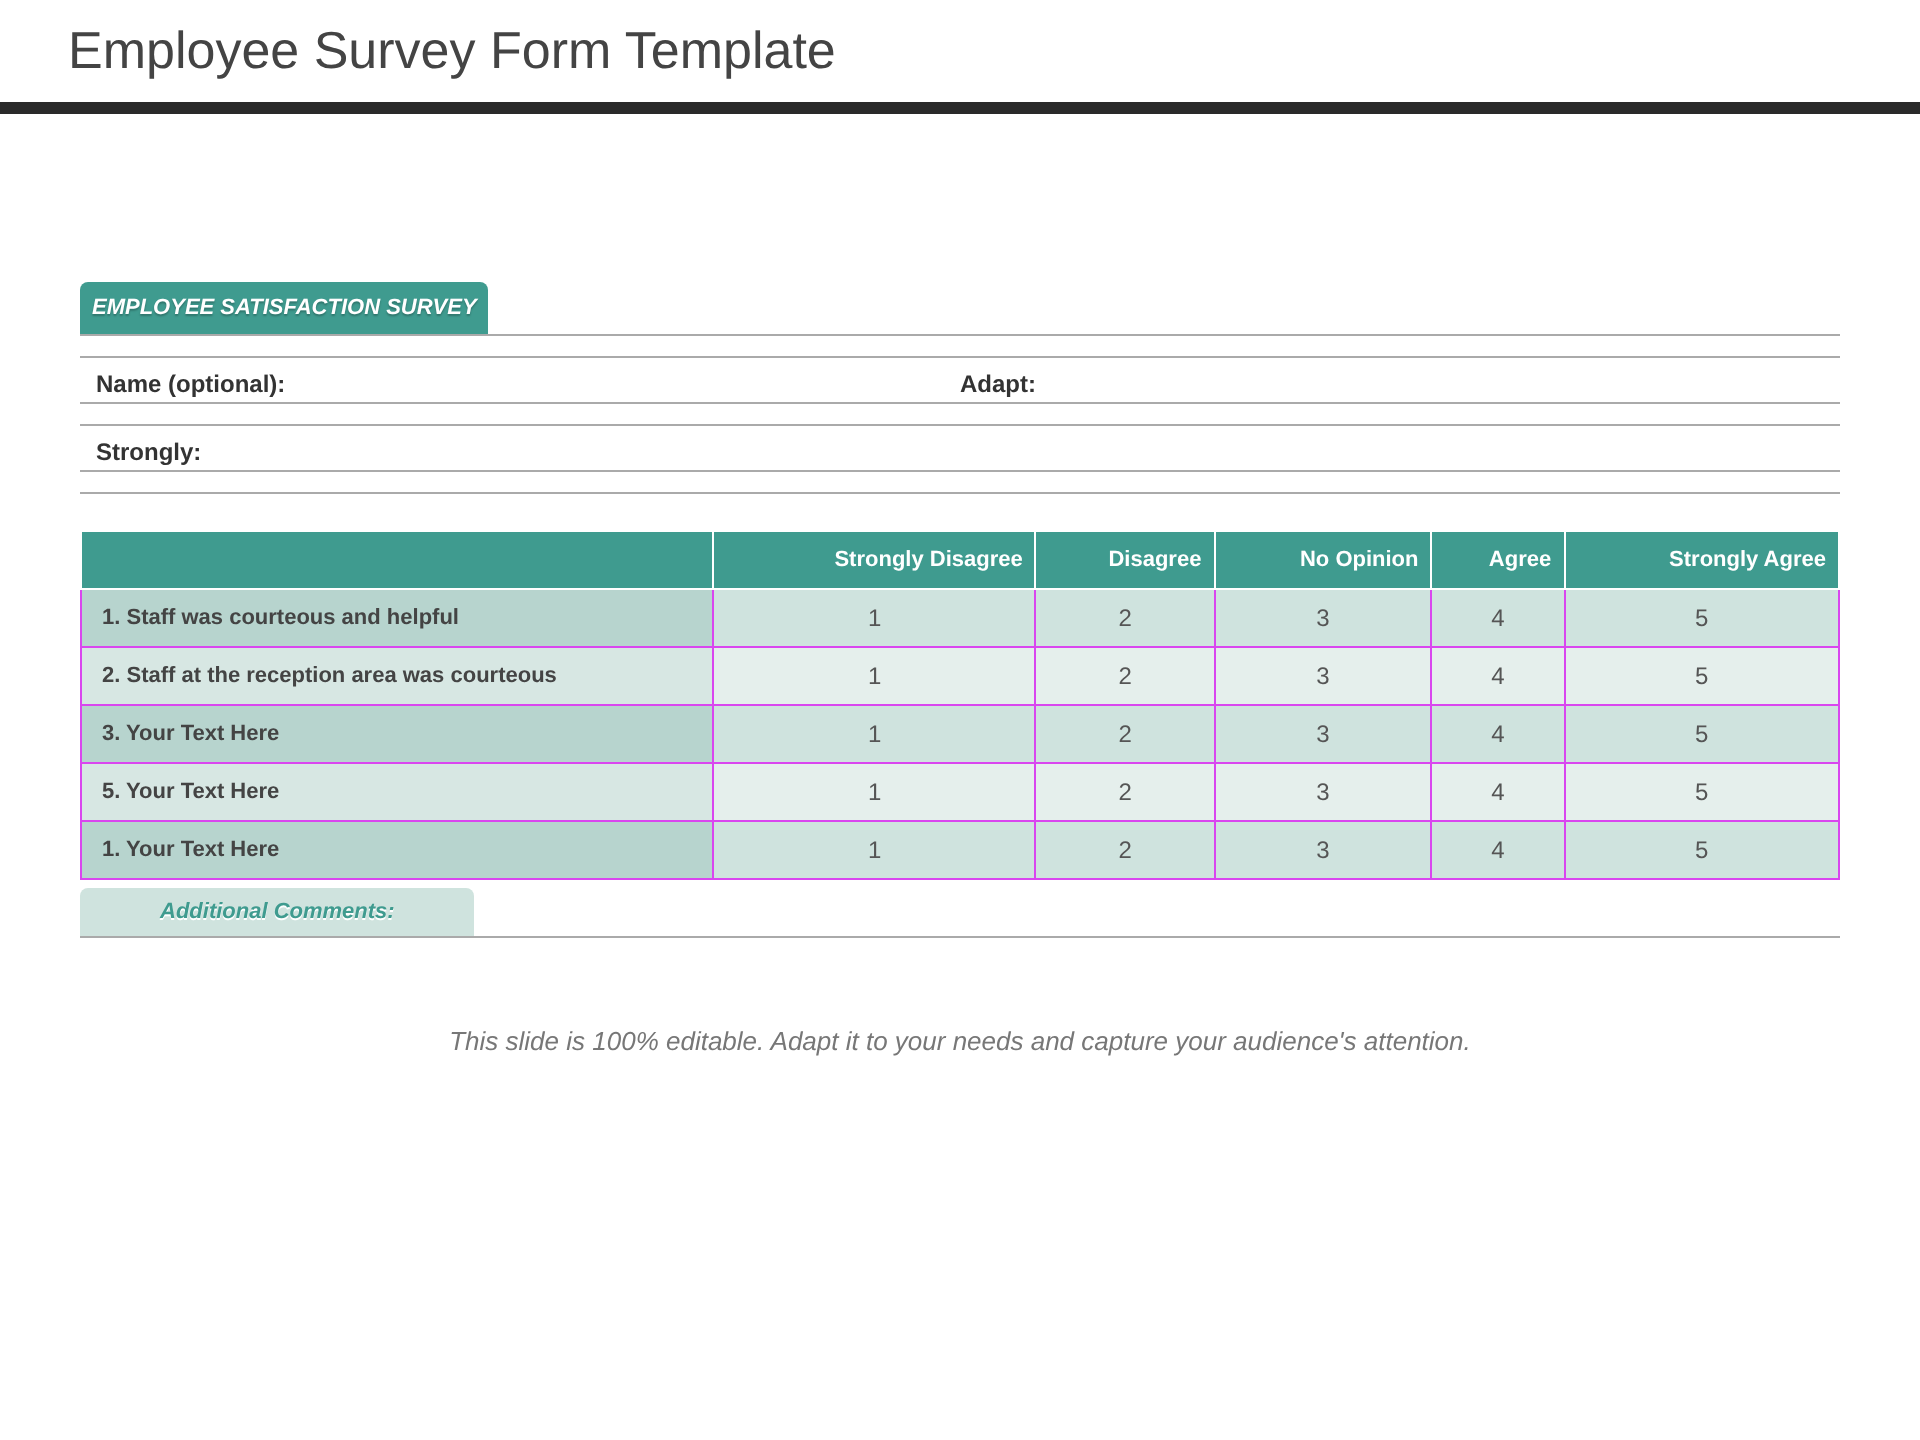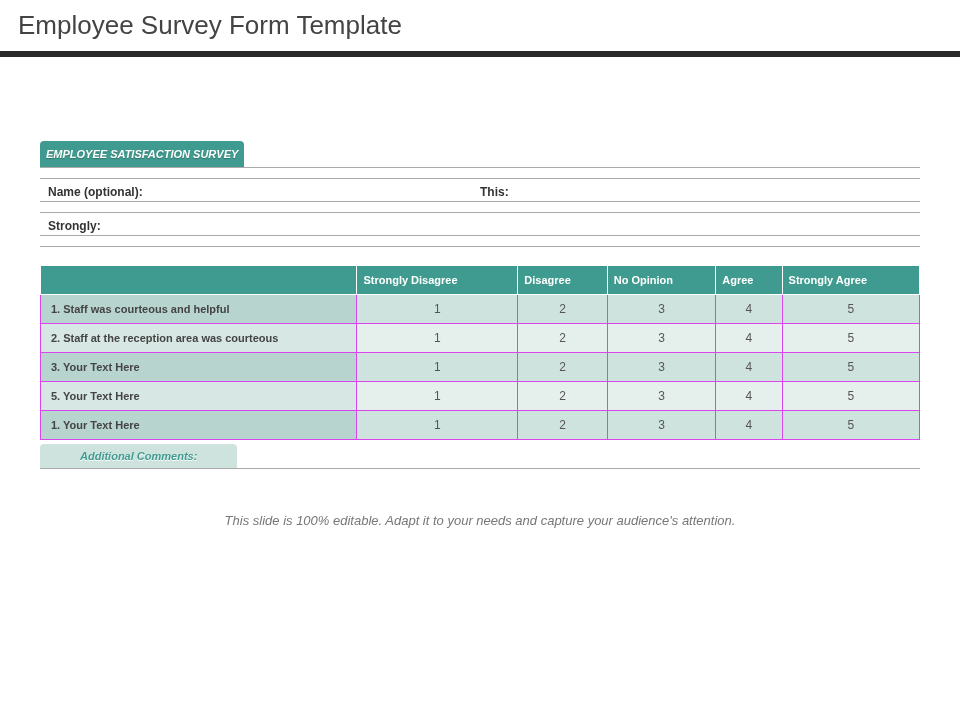--- a/index.html
+++ b/index.html
@@ -7,20 +7,21 @@
     width: 960px;
     height: 720px;
     background: #fff;
     font-family: Arial, Helvetica, sans-serif;
     color: #333;
   }
   .title-bar {
     padding: 10px 18px;
     font-size: 26px;
     color: #444;
+    margin-left: 16px;
   }
   .title-divider {
     height: 6px;
     background: #2a2a2a;
   }
   .content {
     padding: 0 40px;
   }
   .spacer-top { height: 84px; }
   .tab-row {
@@ -57,21 +58,21 @@
     border-collapse: collapse;
     margin-top: 18px;
     font-size: 12px;
   }
   .survey-table th {
     background: #3f9b8f;
     color: #fff;
     font-weight: bold;
     font-size: 11px;
     padding: 8px 6px;
-    text-align: left;
+    text-align: right;
     border: 1px solid #fff;
   }
   .survey-table th:first-child {
     width: 36%;
   }
   .survey-table td {
     text-align: center;
     padding: 7px 6px;
     color: #555;
     border: 1px solid #d946ef;
@@ -122,21 +123,21 @@
   </div>
   <hr class="rule">
   <div class="rule-gap"></div>
   <hr class="rule">
 
   <div class="info-row">
     <div class="col">
         <span class="info-label">Name (optional):</span>
       </div>
     <div class="col">
-        <span class="info-label">This:</span>
+        <span class="info-label">Adapt:</span>
       </div>
   </div>
   <div class="rule-gap"></div>
   <hr class="rule">
 
   <div class="info-row">
     <span class="info-label">Strongly:</span>
   </div>
   <div class="rule-gap"></div>
   <hr class="rule">

